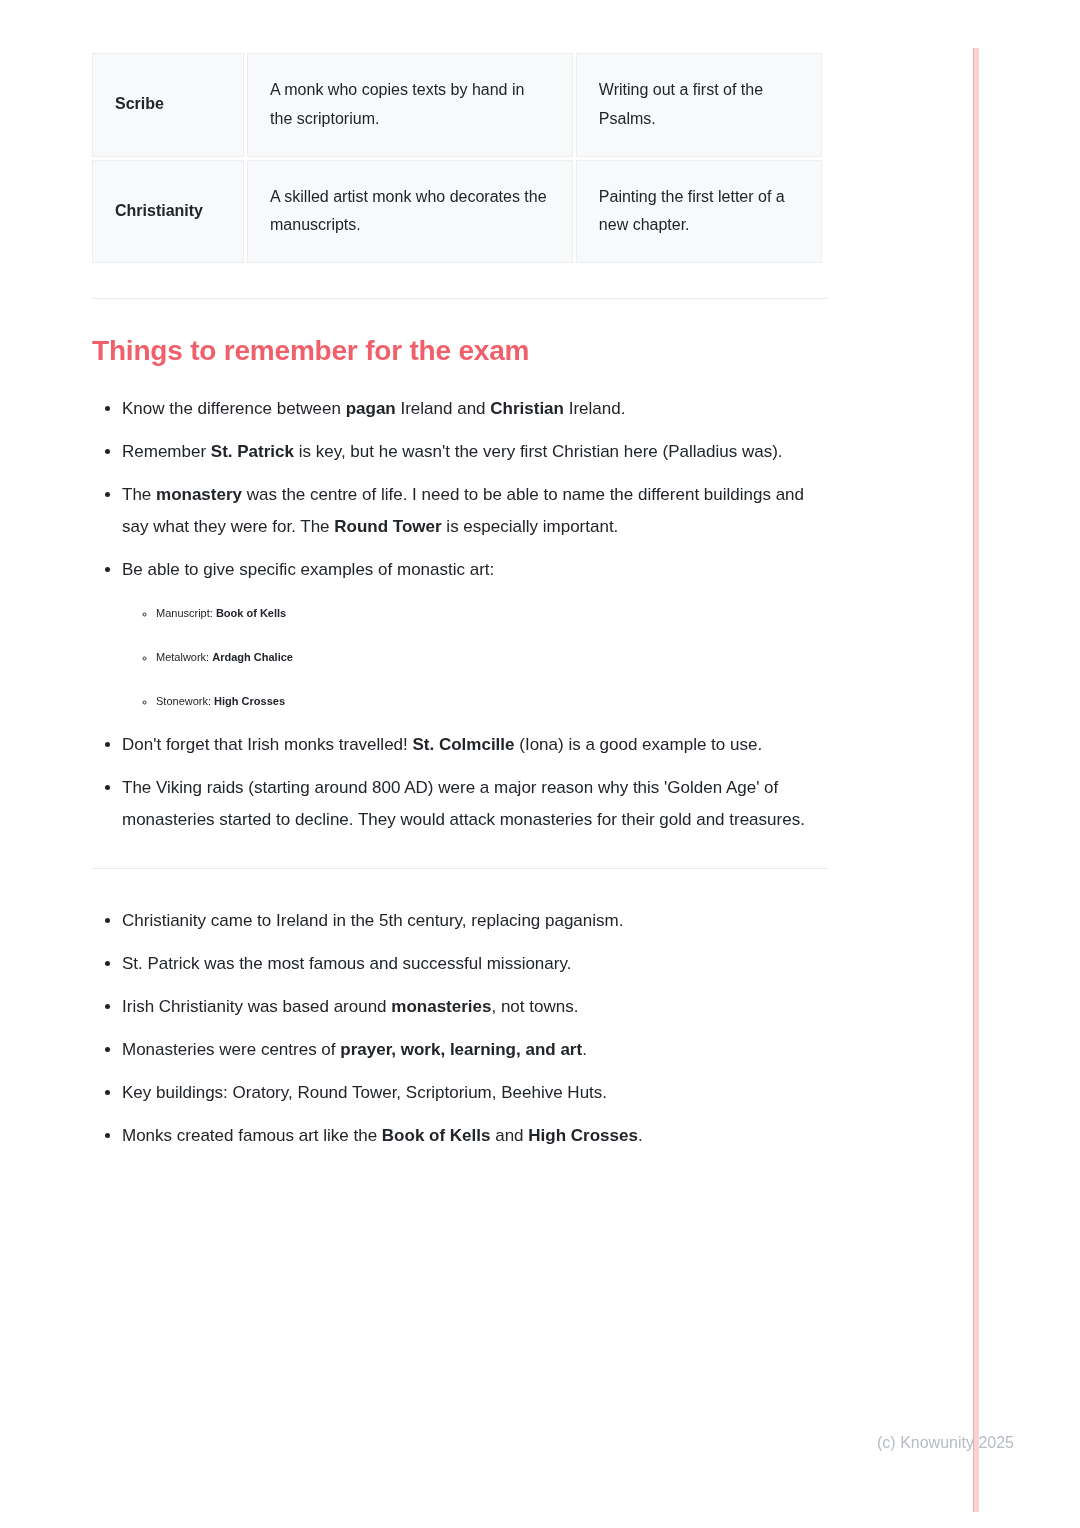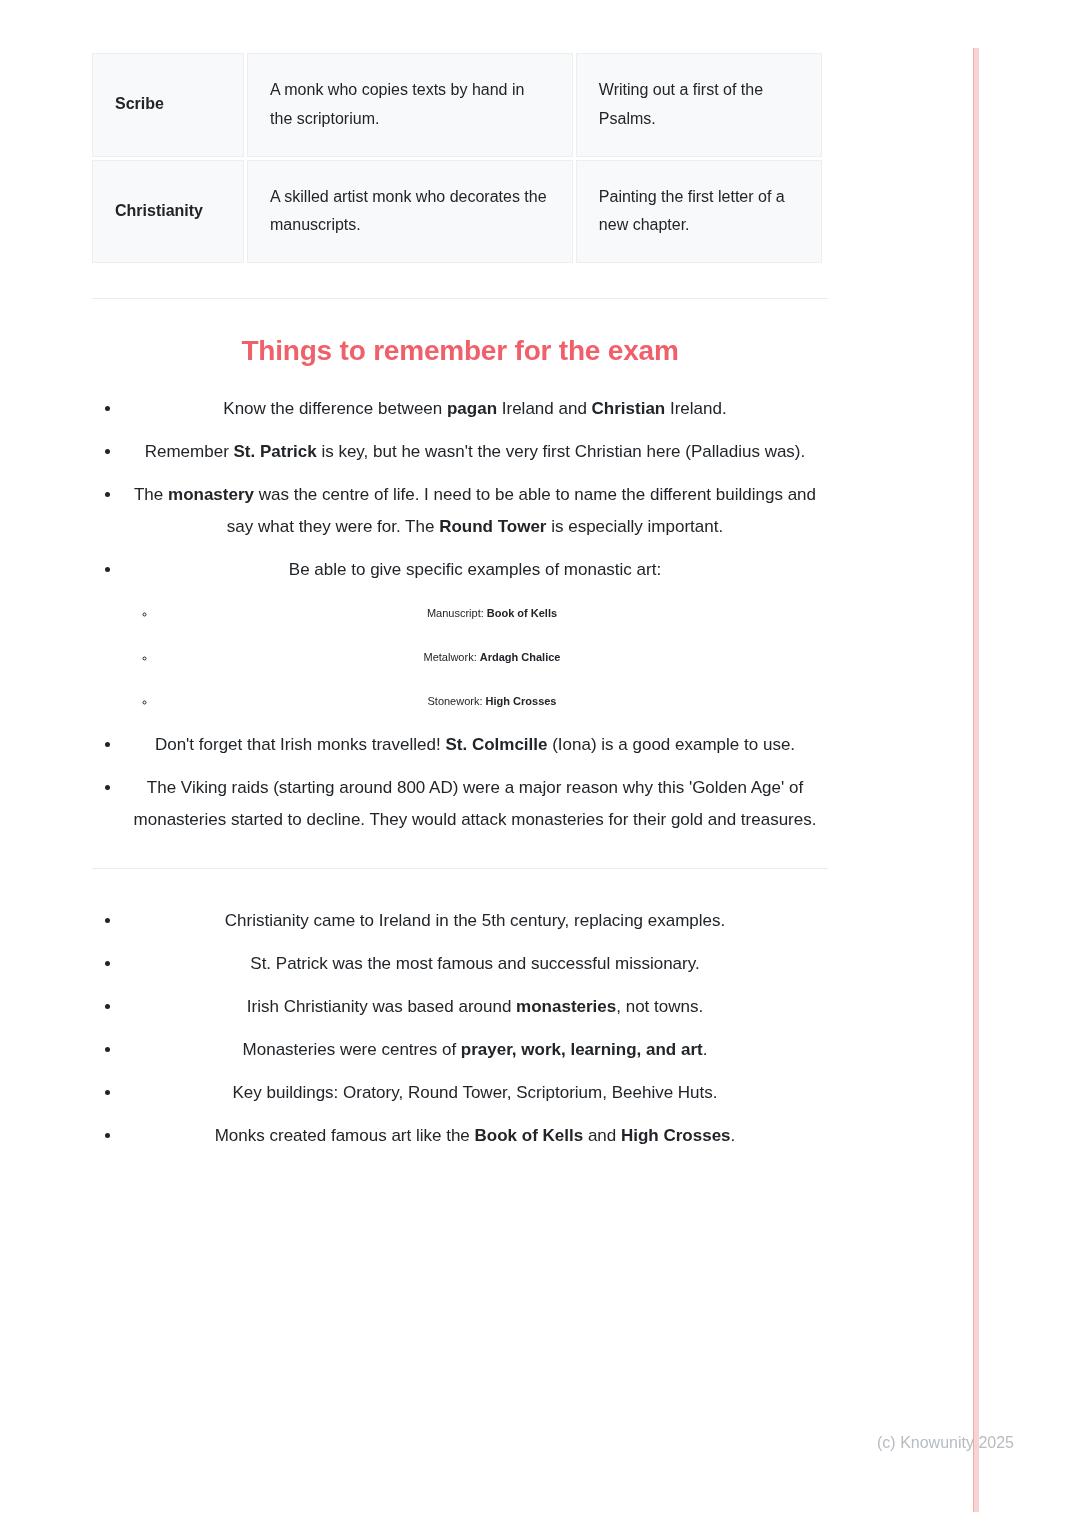--- a/index.html
+++ b/index.html
@@ -51,34 +51,32 @@
     border: none;
     border-top: 1px solid #e9ecef;
     margin: 32px 0 36px 0;
   }
   .section-title {
     margin: 0 0 26px 0;
     font-size: 28px;
     font-weight: 700;
     color: #f0606b;
     letter-spacing: -0.2px;
-    text-align: center;
   }
 
   
   .main-list {
     margin: 0 0 10px 0;
     padding-left: 30px;
     list-style-type: disc;
   }
   .main-list > li {
     font-size: 17px;
     line-height: 32px;
     margin-bottom: 11px;
-    text-align: center;
   }
   .sub-list {
     margin: 11px 0 8px 0;
     padding-left: 34px;
     list-style-type: circle;
   }
   .sub-list > li {
     font-size: 11px;
     line-height: 32px;
     margin-bottom: 12px;
@@ -147,21 +145,21 @@
             <li>Metalwork: <strong>Ardagh Chalice</strong></li>
             <li>Stonework: <strong>High Crosses</strong></li>
           </ul></li>
         <li>Don't forget that Irish monks travelled! <strong>St. Colmcille</strong> (Iona) is a good example to use.</li>
         <li>The Viking raids (starting around 800 AD) were a major reason why this 'Golden Age' of monasteries started to decline. They would attack monasteries for their gold and treasures.</li>
       </ul>
 
     <hr class="divider">
 
     <ul class="main-list">
-        <li>Christianity came to Ireland in the 5th century, replacing examples.</li>
+        <li>Christianity came to Ireland in the 5th century, replacing paganism.</li>
         <li>St. Patrick was the most famous and successful missionary.</li>
         <li>Irish Christianity was based around <strong>monasteries</strong>, not towns.</li>
         <li>Monasteries were centres of <strong>prayer, work, learning, and art</strong>.</li>
         <li>Key buildings: Oratory, Round Tower, Scriptorium, Beehive Huts.</li>
         <li>Monks created famous art like the <strong>Book of Kells</strong> and <strong>High Crosses</strong>.</li>
       </ul>
 
   </div>
 
   <div class="footer">(c) Knowunity 2025</div>

